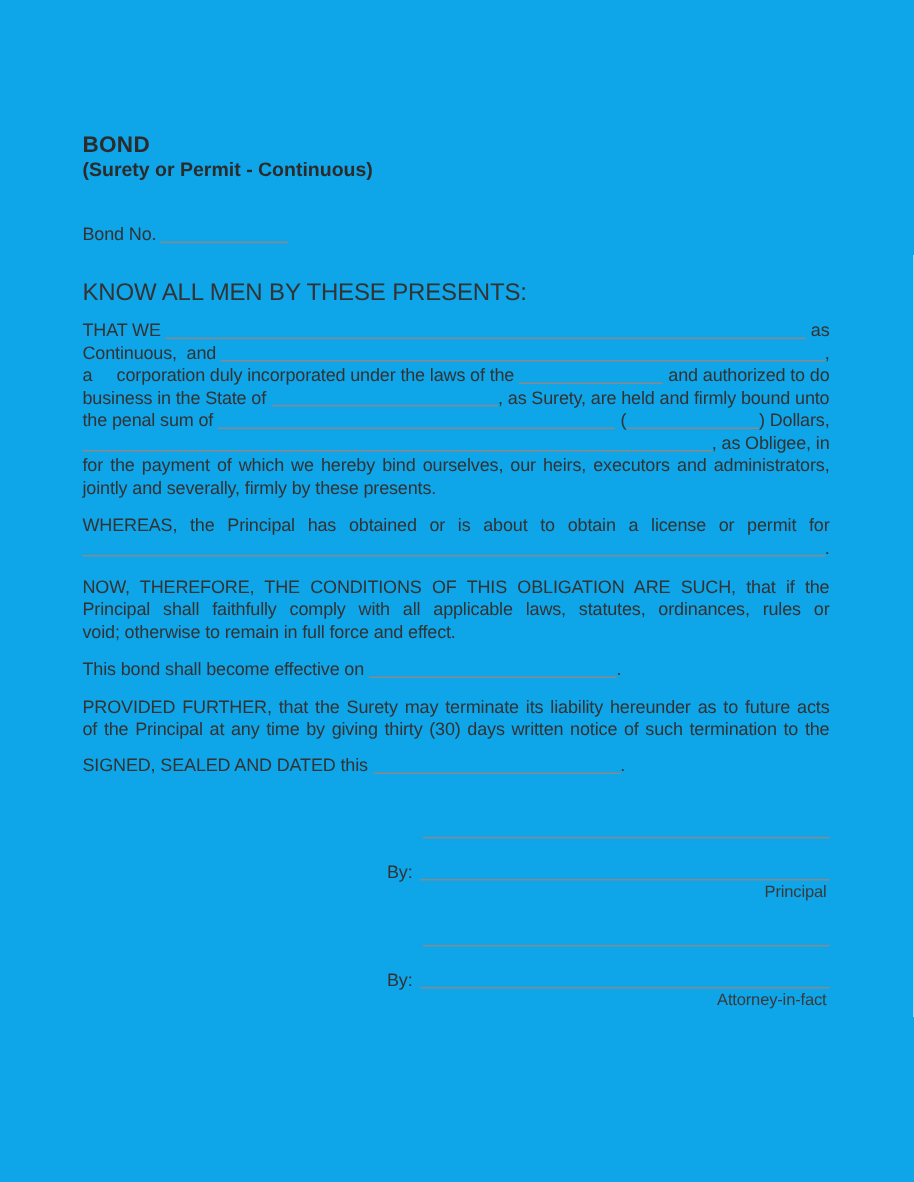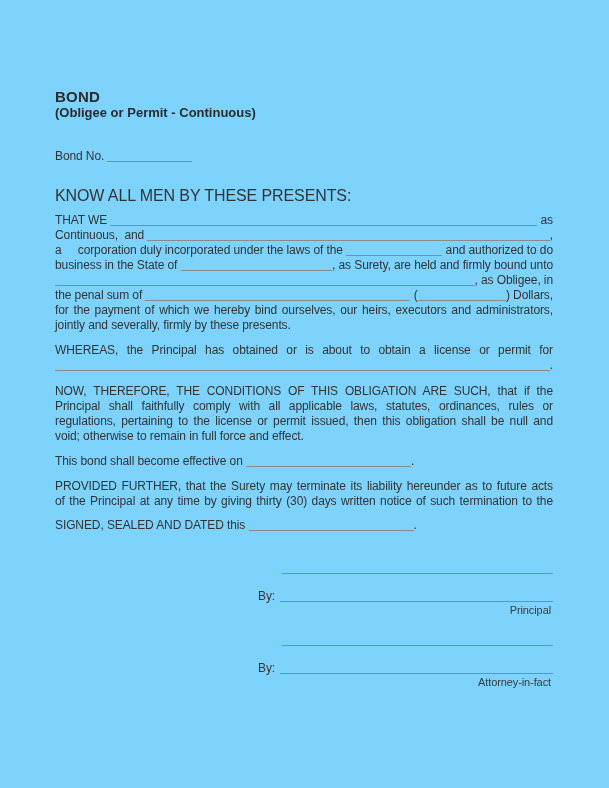--- a/index.html
+++ b/index.html
@@ -1,21 +1,21 @@
 <!DOCTYPE html>
 <html><head>
 <meta charset="utf-8">
 <style>
   html,body { margin:0; padding:0; background:#ffffff; }
   .page {
     position: relative;
     width: 609px;
     height: 788px;
     box-sizing: border-box;
-    background: #7dd3fc;
+    background: #0ea5e9;
     padding: 88px 56px 0 55px;
     font-family: "Liberation Sans", "DejaVu Sans", sans-serif;
     color: #333333;
     font-size: 12px;
     overflow: hidden;
   }
   .doc-title {
     margin: 0;
     font-size: 15px;
     line-height: 17px;
@@ -77,21 +77,21 @@
     padding-right: 2px;
     letter-spacing: -0.1px;
   }
 </style>
 </head>
 <body>
 
 <div class="page">
 
   <h1 class="doc-title">BOND</h1>
-  <div class="doc-subtitle">(Obligee or Permit - Continuous)</div>
+  <div class="doc-subtitle">(Surety or Permit - Continuous)</div>
 
   <div class="section bondno">
       <div class="line flexline">
         <span class="run">Bond No. </span>
         <span class="blank" style="width: 85px; flex: 0 0 auto;"></span>
       </div>
     </div>
 
   <div class="salutation-line">KNOW ALL MEN BY THESE PRESENTS:</div>
 
@@ -110,46 +110,45 @@
         <span class="run">a     corporation duly incorporated under the laws of the </span>
         <span class="blank" style="flex-grow: 1;"></span>
         <span class="run"> and authorized to do</span>
       </div>
       <div class="line flexline">
         <span class="run">business in the State of </span>
         <span class="blank" style="flex-grow: 1;"></span>
         <span class="run">, as Surety, are held and firmly bound unto</span>
       </div>
       <div class="line flexline">
-        <span class="blank" style="flex-grow: 1;"></span>
-        <span class="run">, as Obligee, in</span>
-      </div>
-      <div class="line flexline">
         <span class="run">the penal sum of </span>
         <span class="blank" style="flex-grow: 3;"></span>
         <span class="run"> (</span>
         <span class="blank" style="flex-grow: 1;"></span>
         <span class="run">) Dollars,</span>
+      </div>
+      <div class="line flexline">
+        <span class="blank" style="flex-grow: 1;"></span>
+        <span class="run">, as Obligee, in</span>
       </div>
       <div class="line justline"><span class="run">for the payment of which we hereby bind ourselves, our heirs, executors and administrators,</span></div>
       <div class="line"><span class="run">jointly and severally, firmly by these presents.</span></div>
     </div>
 
   <div class="section whereas">
       <div class="line justline"><span class="run">WHEREAS, the Principal has obtained or is about to obtain a license or permit for</span></div>
       <div class="line flexline">
         <span class="blank" style="flex-grow: 1;"></span>
         <span class="run">.</span>
       </div>
     </div>
 
   <div class="section conditions">
       <div class="line justline"><span class="run">NOW, THEREFORE, THE CONDITIONS OF THIS OBLIGATION ARE SUCH, that if the</span></div>
       <div class="line justline"><span class="run">Principal shall faithfully comply with all applicable laws, statutes, ordinances, rules or</span></div>
-      <div class="line justline"><span class="run">regulations, pertaining to the license or permit issued, then this obligation shall be null and</span></div>
       <div class="line"><span class="run">void; otherwise to remain in full force and effect.</span></div>
     </div>
 
   <div class="section effective">
       <div class="line flexline">
         <span class="run">This bond shall become effective on </span>
         <span class="blank" style="width: 165px; flex: 0 0 auto;"></span>
         <span class="run">.</span>
       </div>
     </div>

